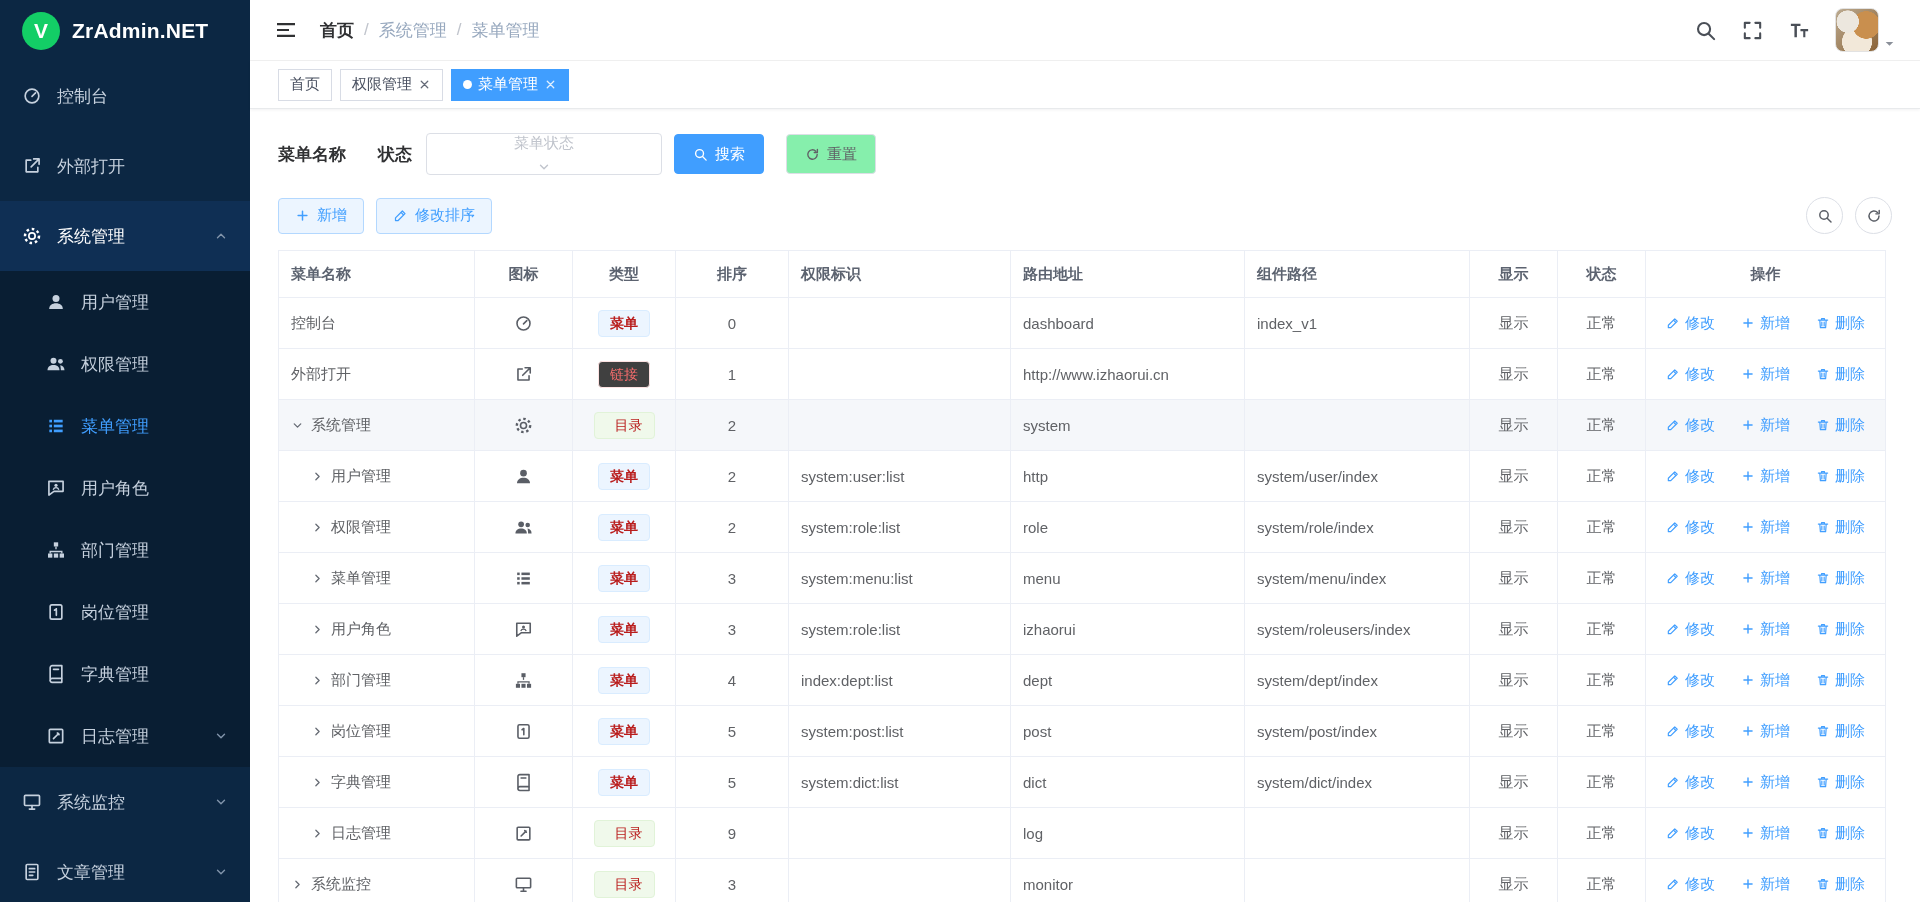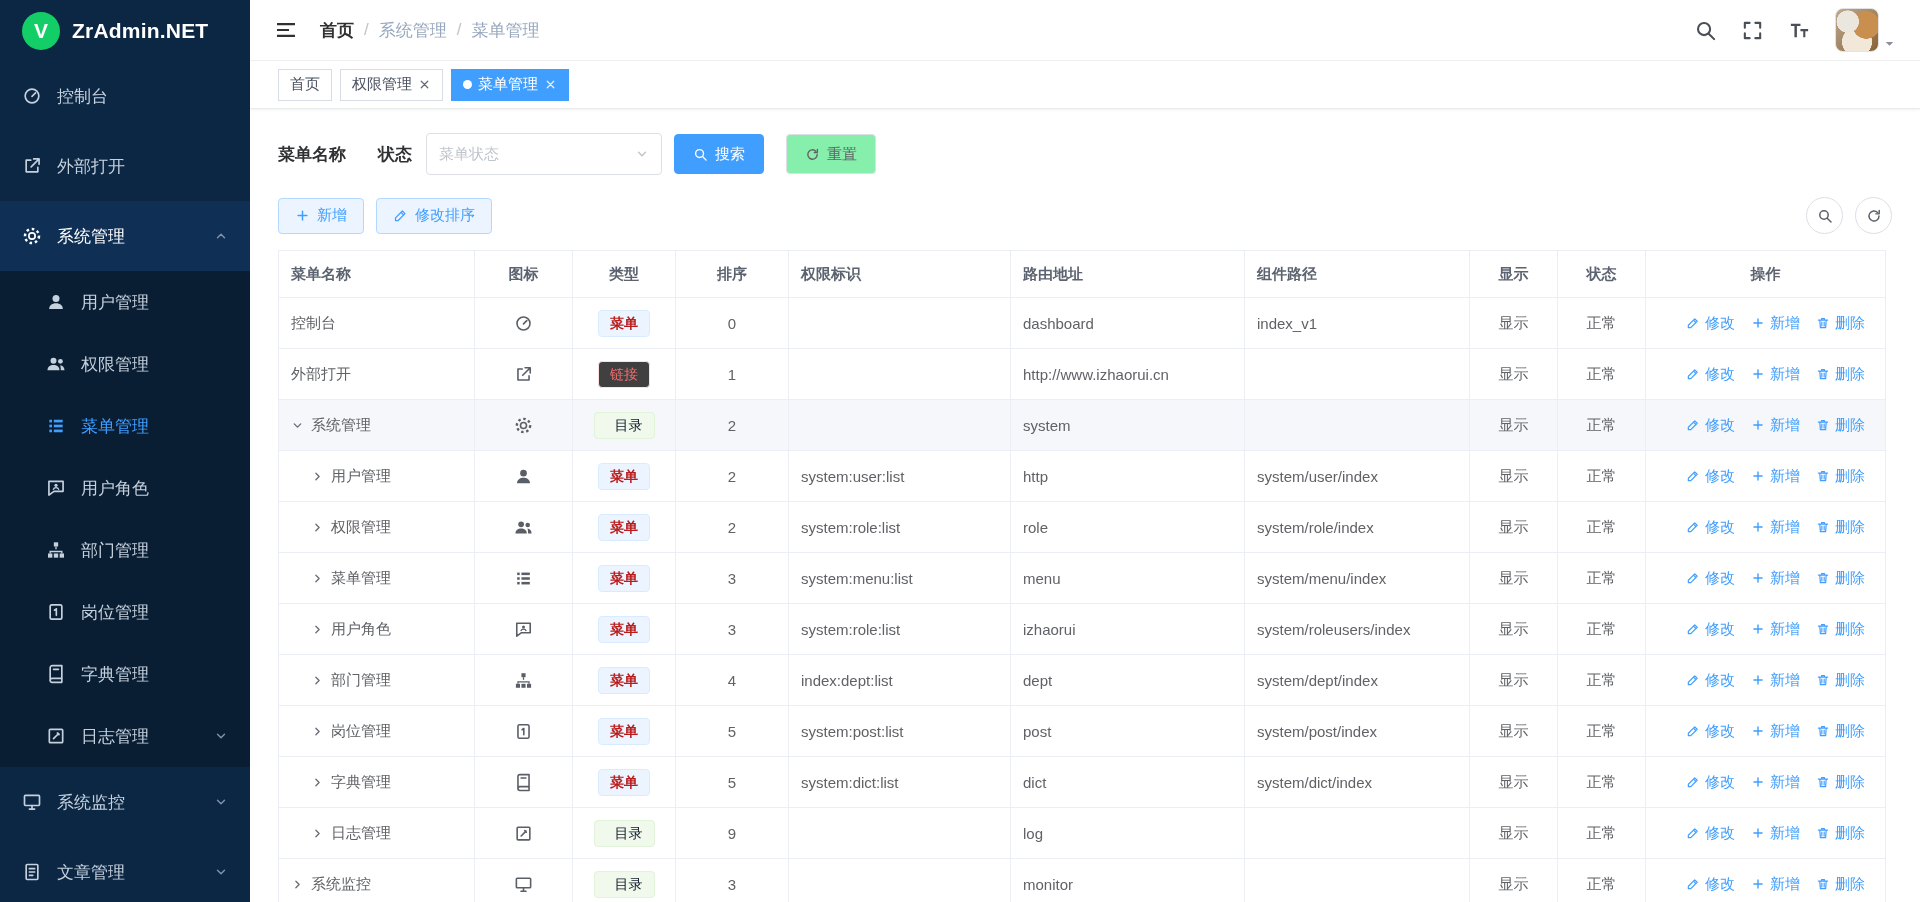--- a/index.html
+++ b/index.html
@@ -57,21 +57,21 @@
 
   
   .content{flex:1;padding:24px 28px 0;overflow:hidden;}
   .filter-row{display:flex;align-items:center;gap:12px;}
   .f-label{font-size:17px;font-weight:700;color:#303133;margin-right:2px;white-space:nowrap;}
   .f-label.second{margin-left:18px;}
   .txt-input{width:212px;height:42px;border:1px solid #dcdfe6;border-radius:4px;padding:0 14px;
     font-size:15px;color:#606266;outline:none;font-family:inherit;}
   .txt-input::placeholder{color:#c0c4cc;}
   .select-box{width:236px;height:42px;border:1px solid #dcdfe6;border-radius:4px;padding:0 12px;
-    display:flex;align-items:center;justify-content:space-between;color:#c0c4cc;font-size:15px;cursor:pointer;background:#fff;}
+    display:flex;align-items:center;justify-content:space-between;color:#c0c4cc;font-size:15px;cursor:pointer;background:#fff;flex-direction:column;}
   .select-box .chev{width:14px;height:14px;color:#c0c4cc;display:inline-flex;}
   .btn{height:40px;border-radius:4px;display:inline-flex;align-items:center;gap:7px;padding:0 18px;
     font-size:15px;cursor:pointer;border:1px solid transparent;font-family:inherit;background:#86efac;white-space:nowrap;}
   .btn .b-ico{width:15px;height:15px;display:inline-flex;}
   .btn svg{width:100%;height:100%;}
   .btn-primary{background:#409eff;border-color:#409eff;color:#fff;margin-left:0;}
   .btn-default{border-color:#dcdfe6;color:#606266;margin-left:10px;}
   .toolbar{display:flex;align-items:center;gap:12px;margin-top:22px;}
   .btn-lite{background:#ecf5ff;border-color:#b3d8ff;color:#409eff;height:36px;padding:0 16px;}
   .toolbar-right{margin-left:auto;display:flex;align-items:center;gap:12px;}
@@ -88,22 +88,22 @@
   .grid tr.hl td{background:#f5f7fa;}
   .al{text-align:left;}.ac{text-align:center;}
   .name-wrap{display:flex;align-items:center;}
   .row-arrow{width:13px;height:13px;color:#666b74;display:inline-flex;margin-right:7px;flex-shrink:0;cursor:pointer;}
   .row-arrow svg{width:100%;height:100%;}
   .cell-icon{width:19px;height:19px;color:#5a5e66;display:inline-flex;vertical-align:middle;}
   .cell-icon svg{width:100%;height:100%;}
   .tag-type{display:inline-block;height:27px;line-height:25px;padding:0 11px;border-radius:4px;font-size:14px;border:1px solid;}
   .t-blue{color:#b91c1c;background:#ecf5ff;border-color:#d9ecff;font-weight:bold;}
   .t-red{color:#f56c6c;background:#404040;border-color:#fde2e2;}
-  .t-green{color:#0f172a;background:#f0f9eb;border-color:#e1f3d8;padding-left:20px;}
-  .ops{display:flex;align-items:center;justify-content:flex-end;}
+  .t-green{color:#b91c1c;background:#f0f9eb;border-color:#e1f3d8;padding-left:20px;}
+  .ops{display:flex;align-items:center;justify-content:space-between;}
   .op{color:#409eff;display:inline-flex;align-items:center;gap:5px;margin:0 8px;cursor:pointer;white-space:nowrap;}
   .op .o-ico{width:14px;height:14px;display:inline-flex;}
   .op svg{width:100%;height:100%;}
 </style>
 </head>
 <body>
 
 <div class="app">
 
   <aside class="sidebar">

